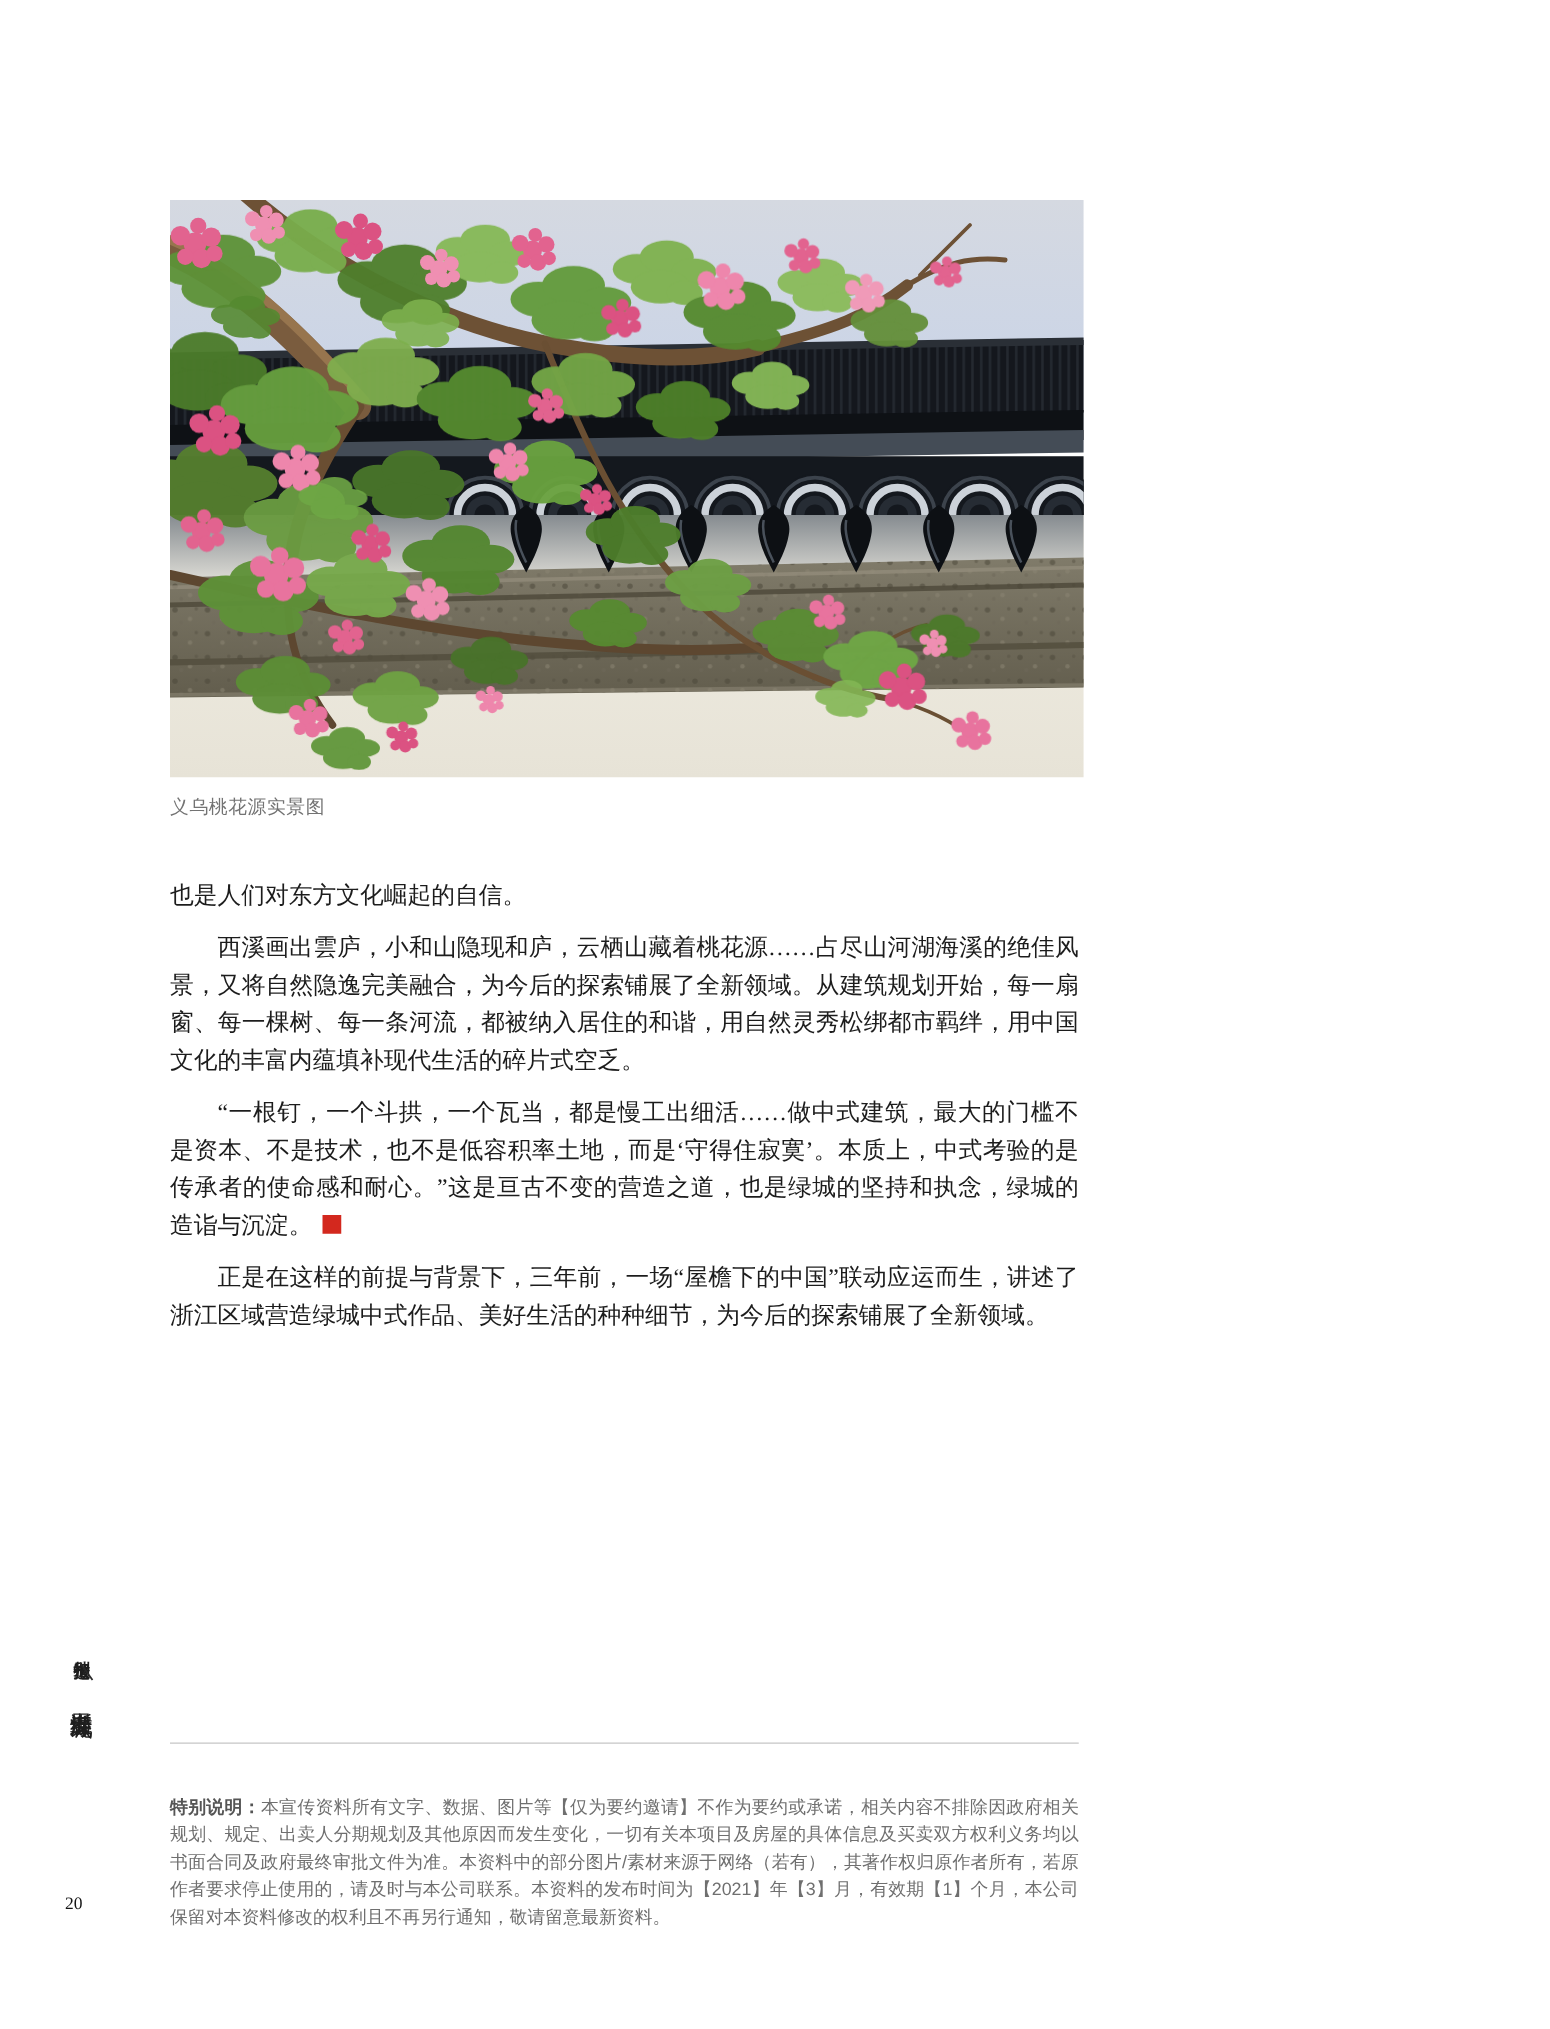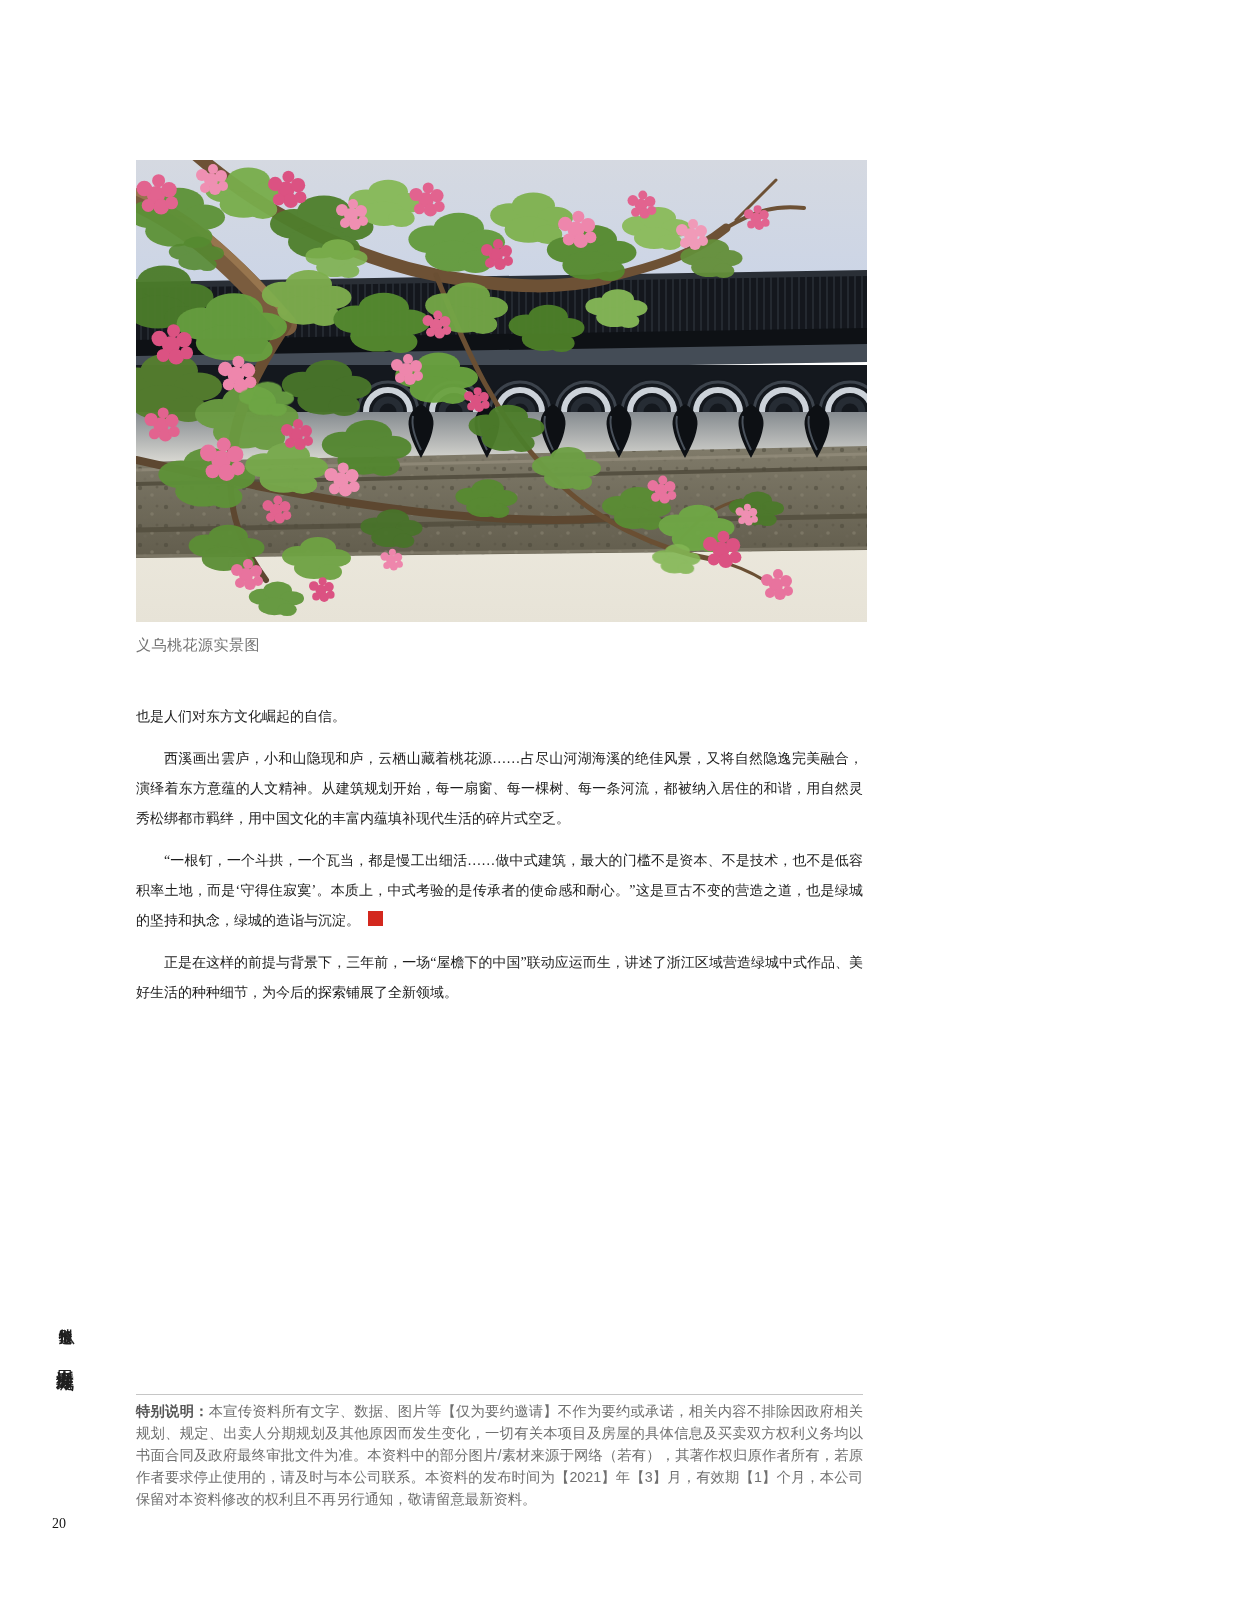--- a/index.html
+++ b/index.html
@@ -15,33 +15,33 @@
 
   .caption{
     position:absolute;left:136px;top:636px;width:600px;
     font-size:15px;color:#737373;letter-spacing:.5px;
   }
 
   
   .article{
     position:absolute;left:136px;top:702px;width:727px;
     font-family:"Liberation Serif",serif;
-    font-size:14px;line-height:30px;text-align:justify;color:#1c1c1c;
+    font-size:19px;line-height:30px;text-align:justify;color:#1c1c1c;
   }
   .article p{margin:0 0 12px 0;text-indent:2em;}
   .article p.first{text-indent:0;}
   .endmark{
     display:inline-block;width:15px;height:15px;margin-left:8px;
     vertical-align:-1px;background:#d3281e;
   }
 
   
   .rule{position:absolute;left:136px;top:1394px;width:727px;height:1px;background:#c6c6c6;}
   .disclaimer{
-    position:absolute;left:136px;top:1400px;width:727px;margin:0;
+    position:absolute;left:136px;top:1435px;width:727px;margin:0;
     font-size:14.3px;line-height:22px;text-align:justify;color:#6f6f6f;
   }
   .disclaimer strong{color:#555555;font-weight:bold;}
 
   
   .sidebar{
     position:absolute;left:52px;top:1318px;height:230px;
     writing-mode:vertical-rl;text-orientation:upright;
     line-height:26px;white-space:nowrap;color:#1e1e1e;
   }
@@ -246,21 +246,21 @@
         <use href="#clump" fill="#6fa846" transform="translate(130,240) scale(0.8)"></use>
         <use href="#clump" fill="#83b654" transform="translate(540,400) scale(0.7)"></use>
       </g>
     </svg>
   </figure>
 
   <div class="caption">义乌桃花源实景图</div>
 
   <div class="article">
     <p class="first"><span>也是人们对东方文化崛起的自信。</span></p>
-    <p><span>西溪画出雲庐，小和山隐现和庐，云栖山藏着桃花源……占尽山河湖海溪的绝佳风景，又将自然隐逸完美融合，演绎着东方意蕴的人文精神。从建筑规划开始，每一扇窗、每一棵树、每一条河流，都被纳入居住的和谐，用自然灵秀松绑都市羁绊，用中国文化的丰富内蕴填补现代生活的碎片式空乏。</span></p>
+    <p><span>西溪画出雲庐，小和山隐现和庐，云栖山藏着桃花源……占尽山河湖海溪的绝佳风景，又将自然隐逸完美融合，为今后的探索铺展了全新领域。从建筑规划开始，每一扇窗、每一棵树、每一条河流，都被纳入居住的和谐，用自然灵秀松绑都市羁绊，用中国文化的丰富内蕴填补现代生活的碎片式空乏。</span></p>
     <p><span>“一根钉，一个斗拱，一个瓦当，都是慢工出细活……做中式建筑，最大的门槛不是资本、不是技术，也不是低容积率土地，而是‘守得住寂寞’。本质上，中式考验的是传承者的使命感和耐心。”这是亘古不变的营造之道，也是绿城的坚持和执念，绿城的造诣与沉淀。</span><span class="endmark" style="background: rgb(211, 40, 30);"></span></p>
     <p><span>正是在这样的前提与背景下，三年前，一场“屋檐下的中国”联动应运而生，讲述了浙江区域营造绿城中式作品、美好生活的种种细节，为今后的探索铺展了全新领域。</span></p>
   </div>
 
   <div class="rule"></div>
 
   <p class="disclaimer"><strong>特别说明：</strong><span>本宣传资料所有文字、数据、图片等【仅为要约邀请】不作为要约或承诺，相关内容不排除因政府相关规划、规定、出卖人分期规划及其他原因而发生变化，一切有关本项目及房屋的具体信息及买卖双方权利义务均以书面合同及政府最终审批文件为准。本资料中的部分图片/素材来源于网络（若有），其著作权归原作者所有，若原作者要求停止使用的，请及时与本公司联系。本资料的发布时间为【2021】年【3】月，有效期【1】个月，本公司保留对本资料修改的权利且不再另行通知，敬请留意最新资料。</span></p>
 
   <div class="sidebar">
     <span class="sec">特别报道</span><svg class="slash" width="16" height="18" viewBox="0 0 16 18">

